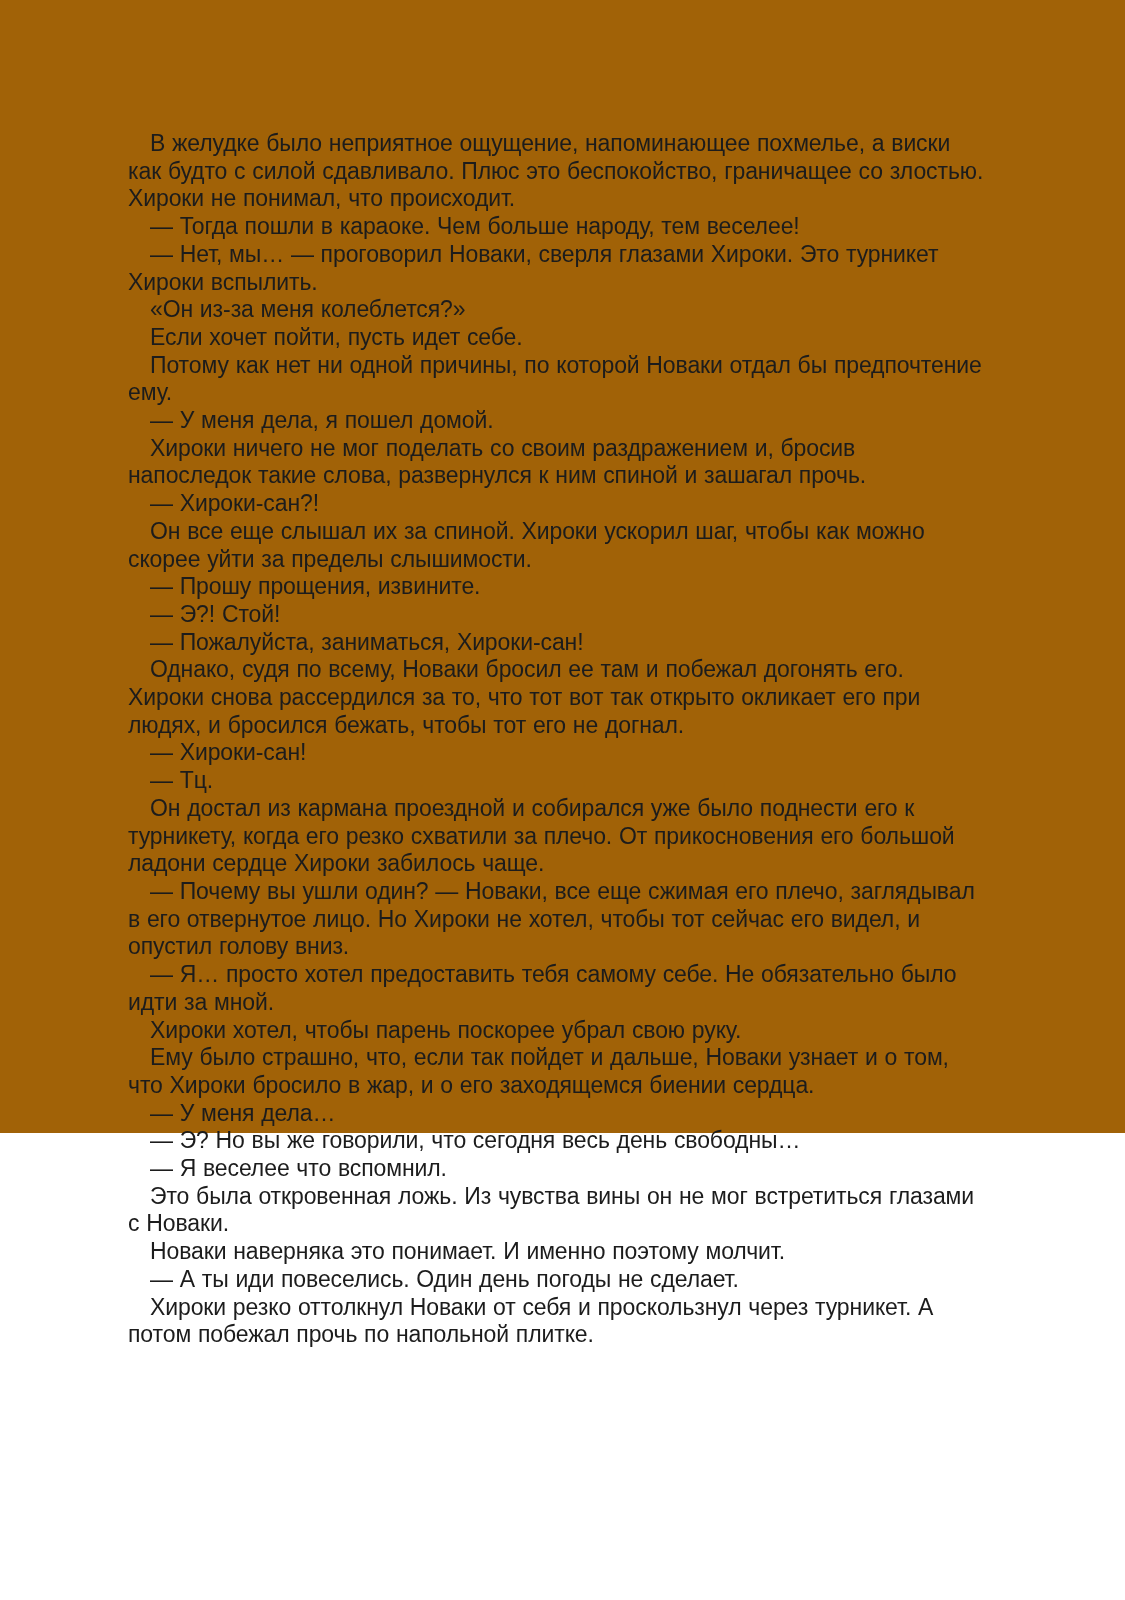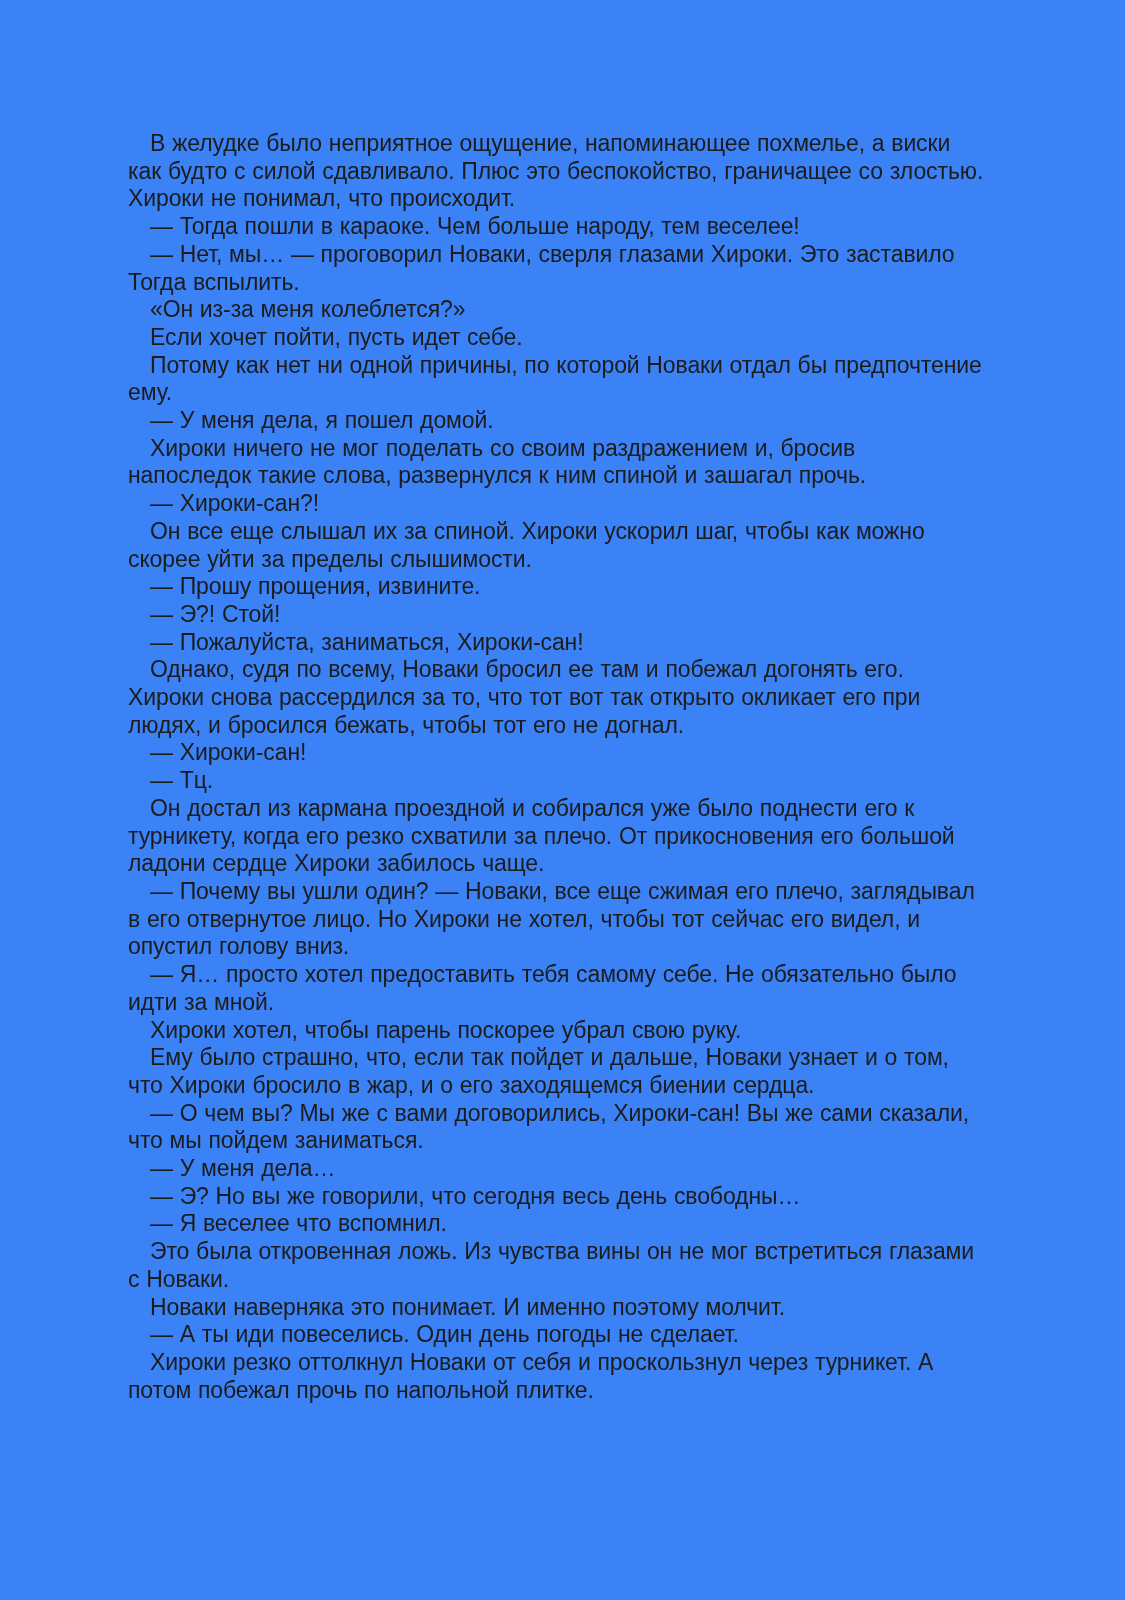--- a/index.html
+++ b/index.html
@@ -9,22 +9,22 @@
   }
   body {
     width: 1125px;
     height: 1600px;
     overflow: hidden;
     font-family: "Liberation Sans", "DejaVu Sans", sans-serif;
   }
   .page {
     position: relative;
     width: 1125px;
-    height: 1600px;
-    background: #3b82f6;
+    height: 1133px;
+    background: #a16207;
     box-sizing: border-box;
   }
   .text-column {
     position: absolute;
     top: 130px;
     left: 128px;
     width: 856px;
     color: #1c1c1c;
     font-size: 23px;
     line-height: 27.7px;
@@ -38,40 +38,39 @@
     text-indent: 22px;
   }
 </style>
 </head>
 <body>
 
 <div class="page">
   <div class="text-column">
       <p>В желудке было неприятное ощущение, напоминающее похмелье, а виски как будто с силой сдавливало. Плюс это беспокойство, граничащее со злостью. Хироки не понимал, что происходит.</p>
       <p>— Тогда пошли в караоке. Чем больше народу, тем веселее!</p>
-      <p>— Нет, мы… — проговорил Новаки, сверля глазами Хироки. Это заставило Тогда вспылить.</p>
+      <p>— Нет, мы… — проговорил Новаки, сверля глазами Хироки. Это турникет Хироки вспылить.</p>
       <p>«Он из-за меня колеблется?»</p>
       <p>Если хочет пойти, пусть идет себе.</p>
       <p>Потому как нет ни одной причины, по которой Новаки отдал бы предпочтение ему.</p>
       <p>— У меня дела, я пошел домой.</p>
       <p>Хироки ничего не мог поделать со своим раздражением и, бросив напоследок такие слова, развернулся к ним спиной и зашагал прочь.</p>
       <p>— Хироки-сан?!</p>
       <p>Он все еще слышал их за спиной. Хироки ускорил шаг, чтобы как можно скорее уйти за пределы слышимости.</p>
       <p>— Прошу прощения, извините.</p>
       <p>— Э?! Стой!</p>
       <p>— Пожалуйста, заниматься, Хироки-сан!</p>
       <p>Однако, судя по всему, Новаки бросил ее там и побежал догонять его. Хироки снова рассердился за то, что тот вот так открыто окликает его при людях, и бросился бежать, чтобы тот его не догнал.</p>
       <p>— Хироки-сан!</p>
       <p>— Тц.</p>
       <p>Он достал из кармана проездной и собирался уже было поднести его к турникету, когда его резко схватили за плечо. От прикосновения его большой ладони сердце Хироки забилось чаще.</p>
       <p>— Почему вы ушли один? — Новаки, все еще сжимая его плечо, заглядывал в его отвернутое лицо. Но Хироки не хотел, чтобы тот сейчас его видел, и опустил голову вниз.</p>
       <p>— Я… просто хотел предоставить тебя самому себе. Не обязательно было идти за мной.</p>
       <p>Хироки хотел, чтобы парень поскорее убрал свою руку.</p>
       <p>Ему было страшно, что, если так пойдет и дальше, Новаки узнает и о том, что Хироки бросило в жар, и о его заходящемся биении сердца.</p>
-      <p>— О чем вы? Мы же с вами договорились, Хироки-сан! Вы же сами сказали, что мы пойдем заниматься.</p>
       <p>— У меня дела…</p>
       <p>— Э? Но вы же говорили, что сегодня весь день свободны…</p>
       <p>— Я веселее что вспомнил.</p>
       <p>Это была откровенная ложь. Из чувства вины он не мог встретиться глазами с Новаки.</p>
       <p>Новаки наверняка это понимает. И именно поэтому молчит.</p>
       <p>— А ты иди повеселись. Один день погоды не сделает.</p>
       <p>Хироки резко оттолкнул Новаки от себя и проскользнул через турникет. А потом побежал прочь по напольной плитке.</p>
     </div>
 </div>
 

